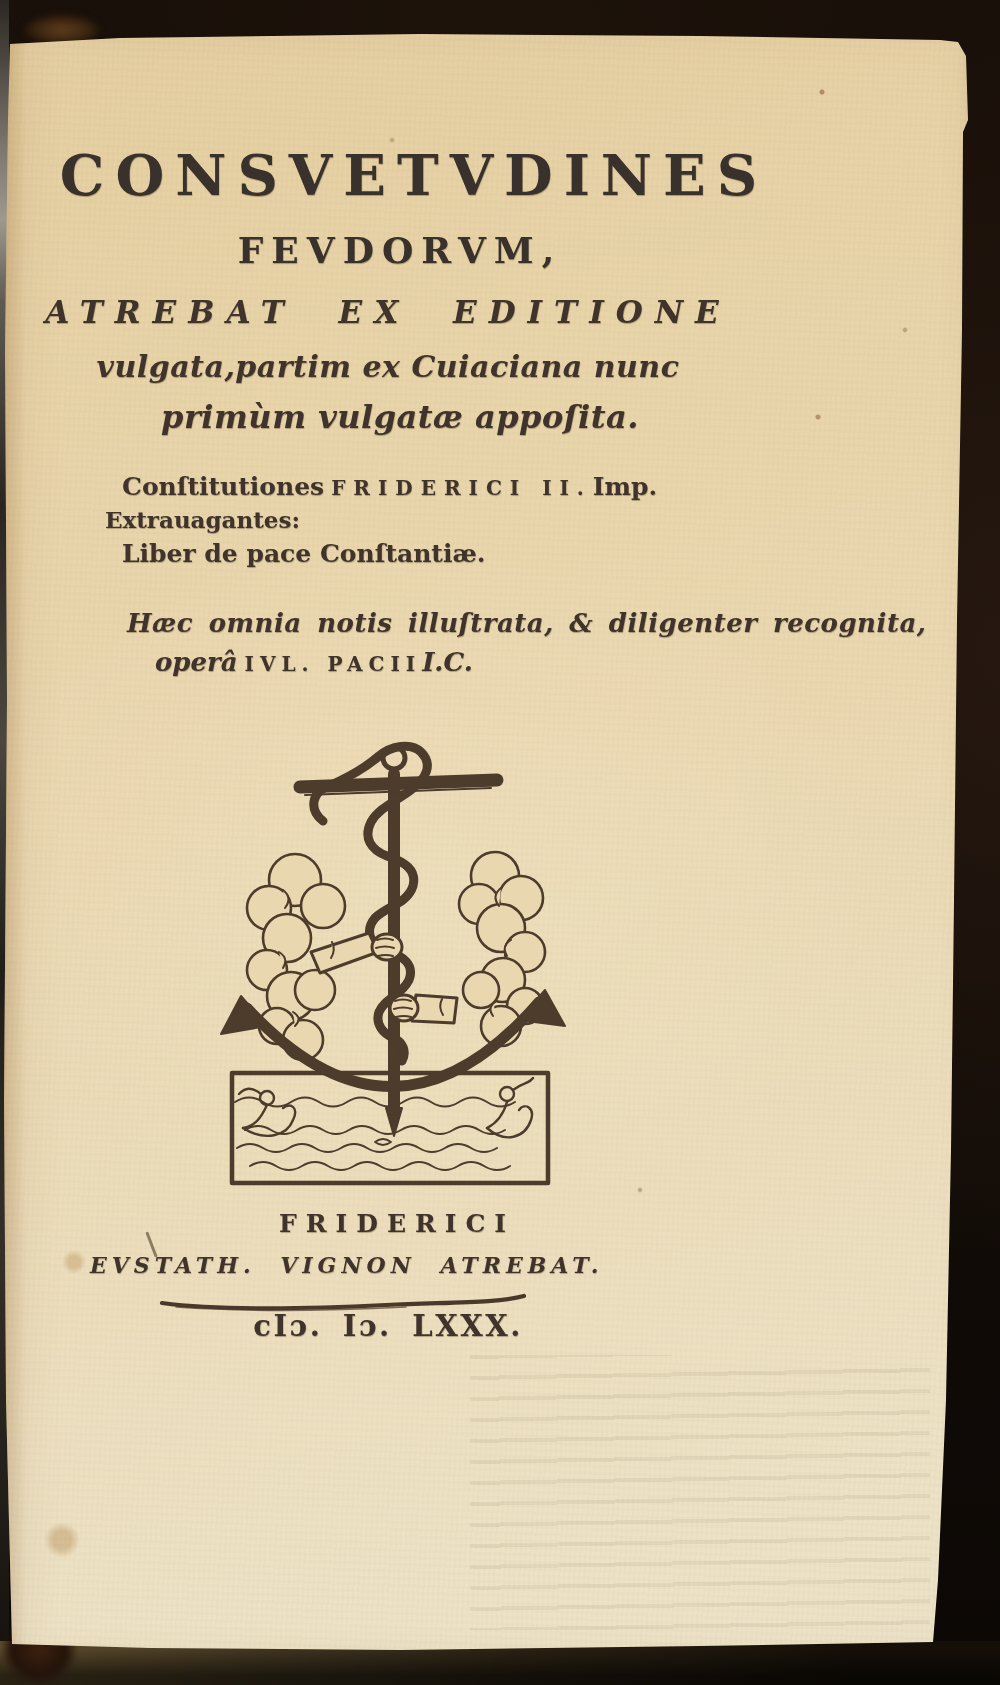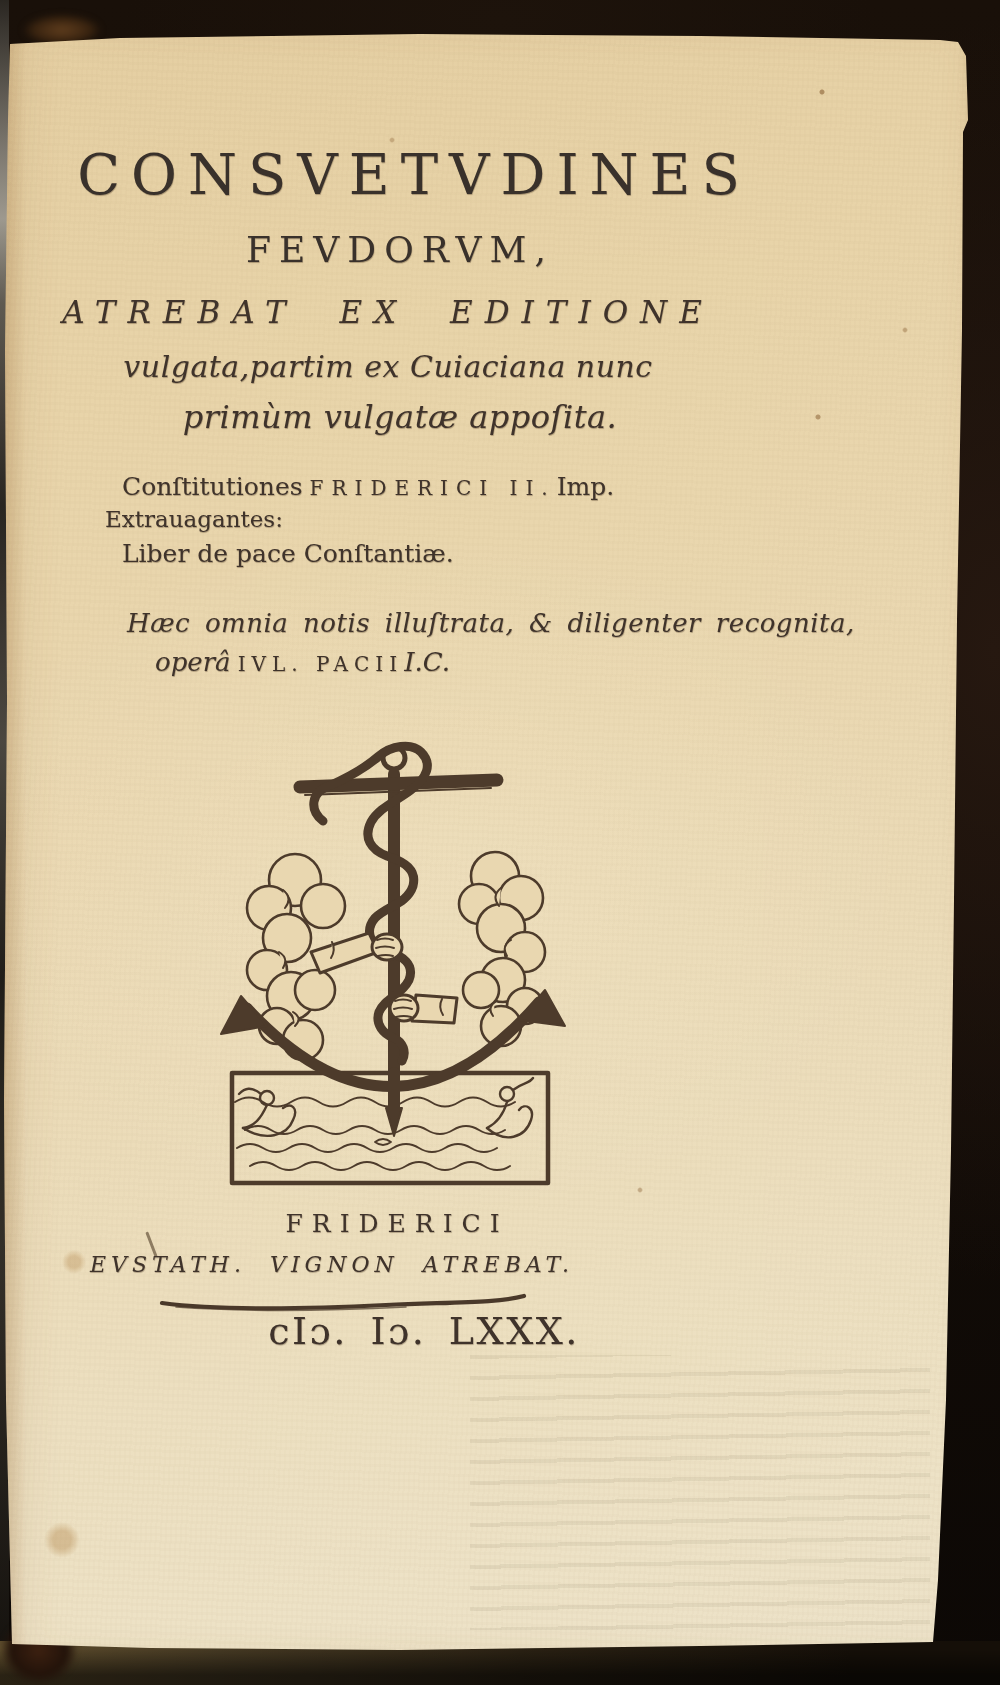--- a/index.html
+++ b/index.html
@@ -6,20 +6,21 @@
   body{
     width:1000px;height:1685px;overflow:hidden;
     background:#0e0905;
     font-family:"DejaVu Serif","Liberation Serif",serif;
   }
   .stage{position:relative;width:1000px;height:1685px;
     background:
       radial-gradient(420px 900px at 995px 650px, #261810 0%, rgba(38,24,16,0) 70%),
       radial-gradient(500px 260px at 500px 20px, #1d130b 0%, rgba(29,19,11,0) 75%),
       linear-gradient(180deg,#191009 0%,#140d08 55%,#0c0805 100%);
+    font-weight: bold;
   }
   
   .film-strip{position:absolute;left:0;top:0;width:9px;height:1685px;
     background:linear-gradient(180deg,#2e2b26 0%,#8f8b82 9%,#b5b1a6 13%,#6b675e 18%,
       #2c2925 30%,#55514a 44%,#23201c 58%,#3a362f 74%,#15120e 100%);
     opacity:.85;}
   .top-blob{position:absolute;left:22px;top:14px;width:80px;height:32px;border-radius:50%;
     background:radial-gradient(closest-side,#5f3d1d,#3a2410 70%,rgba(30,18,8,0));filter:blur(3px);}
   .bottom-band{position:absolute;left:0;top:1641px;width:1000px;height:44px;
     background:
@@ -75,21 +76,21 @@
   .t5{top:401px;font-size:32px;font-style:italic;letter-spacing:.5px;margin-left:12px;}
   .c1{top:474px;left:122px;font-size:25px;}
   .c2{top:508px;left:105px;font-size:23px;}
   .c3{top:541px;left:122px;font-size:25px;}
   .spaced-caps{font-size:20px;letter-spacing:8px;margin-left:7px;margin-right:1px;}
   .n1{top:610px;left:79px;font-size:26px;font-style:italic;letter-spacing:.5px;word-spacing:6px;margin-left:48px;}
   .n2{top:649px;left:155px;font-size:26px;font-style:italic;}
   .n2 .spaced-caps{font-style:normal;font-size:20px;letter-spacing:6px;}
   .exc{top:1211px;font-size:25px;letter-spacing:9px;padding-left:9px;}
   .vignon{top:1254px;left:90px;font-size:22px;font-style:italic;letter-spacing:5px;word-spacing:12px;}
-  .date{top:1312px;font-size:38px;letter-spacing:2.5px;word-spacing:8px;padding-right:40px;margin-left:36px;}
+  .date{top:1312px;font-size:29px;letter-spacing:2.5px;word-spacing:8px;padding-right:40px;}
   .device-svg{position:absolute;left:195px;top:690px;width:420px;height:500px;}
   .rule-svg{position:absolute;left:156px;top:1292px;width:380px;height:26px;}
 </style>
 </head>
 <body>
 
 <div class="stage">
   <div class="film-strip"></div>
   <div class="top-blob"></div>
   <div class="bottom-band"></div>

